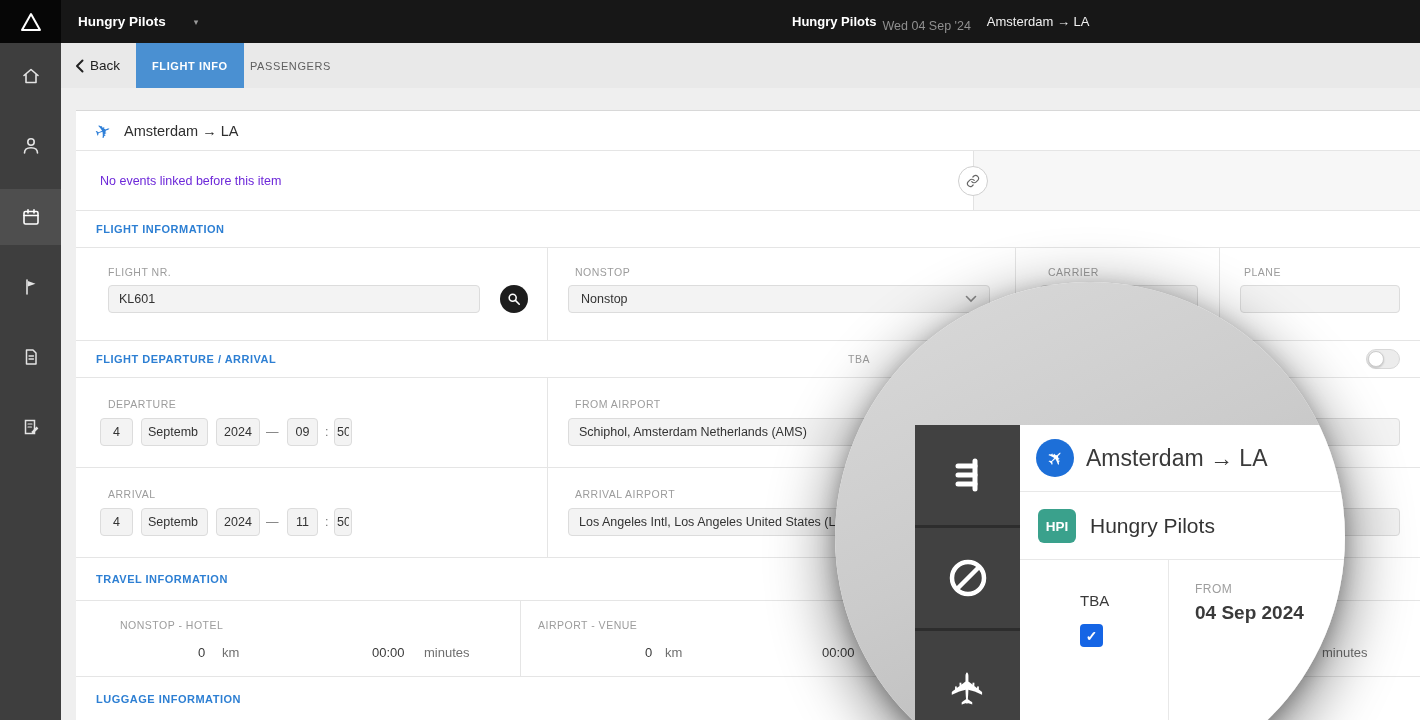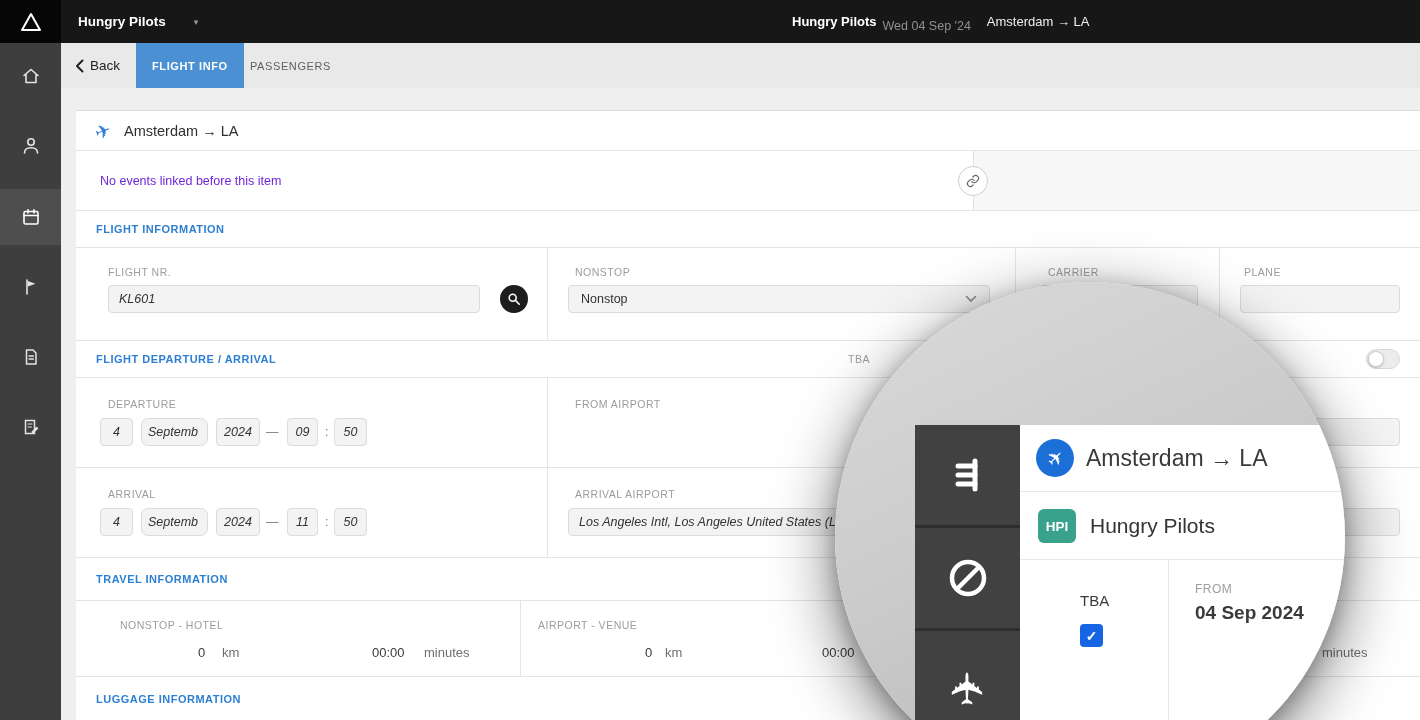--- a/index.html
+++ b/index.html
@@ -50,40 +50,40 @@
   .sec-h { position:absolute; left:0; width:100%; display:flex; align-items:center; padding-left:20px; font-size:11px; font-weight:700; letter-spacing:.5px; color:#2d7fd3; }
   .sec-1 { top:100px; height:37px; }
   .sec-2 { top:230px; height:37px; }
   .sec-3 { top:447px; height:43px; }
   .sec-4 { top:566px; height:44px; }
   .sec-tba { position:absolute; left:772px; top:0; height:100%; display:flex; align-items:center; font-size:10.5px; font-weight:400; letter-spacing:.5px; color:#9c9c9c; }
   .toggle { position:absolute; right:20px; top:8px; width:34px; height:20px; border-radius:10px; background:#ececec; border:1px solid #d8d8d8; cursor:pointer; }
   .knob { position:absolute; left:1px; top:1px; width:16px; height:16px; border-radius:50%; background:#fff; border:1px solid #ccc; box-shadow:0 1px 2px rgba(0,0,0,.18); }
 
   .f-label { position:absolute; font-size:10.5px; color:#9c9c9c; letter-spacing:.5px; }
-  .tinput { position:absolute; height:28px; background:#f3f3f3; border:1px solid #dcdcdc; border-radius:4px; font-size:12.5px; color:#333; padding:0 10px; font-family:"Liberation Sans", sans-serif; outline:none;font-style:italic; }
+  .tinput { position:absolute; height:28px; background:#f3f3f3; border:1px solid #dcdcdc; border-radius:4px; font-size:12.5px; color:#333; padding:0 10px; font-family:"Liberation Sans", sans-serif; outline:none; }
   .ctr { text-align:center; padding:0 2px; }
   .sep { position:absolute; top:40px; line-height:28px; font-size:12.5px; color:#777; }
 
   .r-fields { top:137px; height:93px; }
   .fi-nr { left:32px; top:37px; width:372px; }
   .search-btn { position:absolute; left:424px; top:37px; width:28px; height:28px; border-radius:50%; background:#1d1d1d; display:flex; align-items:center; justify-content:center; cursor:pointer; }
   .selbox { position:absolute; left:492px; top:37px; width:422px; height:28px; background:#f3f3f3; border:1px solid #dcdcdc; border-radius:4px; display:flex; align-items:center; justify-content:space-between; padding:0 12px; font-size:12.5px; color:#333; cursor:pointer; }
   .fi-carrier { left:964px; top:37px; width:158px; }
   .fi-plane { left:1164px; top:37px; width:160px; }
 
   .r-dep { top:267px; height:90px; }
   .r-arr { top:357px; height:90px; }
   .d-day { left:24px; top:40px; width:33px; }
-  .d-month { left:65px; top:40px; width:67px; padding:0 6px;border-radius:7px; }
+  .d-month { left:65px; top:40px; width:67px; padding:0 6px; }
   .d-year { left:140px; top:40px; width:44px; }
   .d-dash { left:190px; }
   .d-hour { left:211px; top:40px; width:31px; }
   .d-colon { left:249px; }
-  .d-min { left:258px; top:40px; width:33px; }
+  .d-min { left:258px; top:40px; width:18px; }
   .ap-input { left:492px; top:40px; width:430px; }
   .extra-input { left:1164px; top:40px; width:160px; }
 
   .r-travel { top:490px; height:76px; }
   .tv { position:absolute; top:44px; font-size:13px; color:#3a3a3a; }
   .tv.unit { color:#6f6f6f; }
 
   
   .magnifier { position:absolute; left:835px; top:282px; width:510px; height:510px; border-radius:50%; overflow:hidden; z-index:40;
     background:linear-gradient(155deg,#dadada 0%,#cbcbcb 45%,#b3b3b3 100%);
@@ -244,20 +244,21 @@
         <div class="vd" style="left:471px"></div>
         <span class="f-label" style="left:32px; top:20px">DEPARTURE</span>
         <input class="tinput ctr d-day" value="4" style="">
         <input class="tinput d-month" value="Septemb" style="">
         <input class="tinput ctr d-year" value="2024" style="">
         <span class="sep d-dash">—</span>
         <input class="tinput ctr d-hour" value="09" style="">
         <span class="sep d-colon">:</span>
         <input class="tinput ctr d-min" value="50" style="">
         <span class="f-label" style="left:499px; top:20px">FROM AIRPORT</span>
+        <input class="tinput ap-input" value="Schiphol, Amsterdam Netherlands (AMS)" style="">
         <input class="tinput extra-input" style="">
       </div>
 
       <div class="row r-arr bdr">
         <div class="vd" style="left:471px"></div>
         <span class="f-label" style="left:32px; top:20px">ARRIVAL</span>
         <input class="tinput ctr d-day" value="4" style="">
         <input class="tinput d-month" value="Septemb" style="">
         <input class="tinput ctr d-year" value="2024" style="">
         <span class="sep d-dash">—</span>

